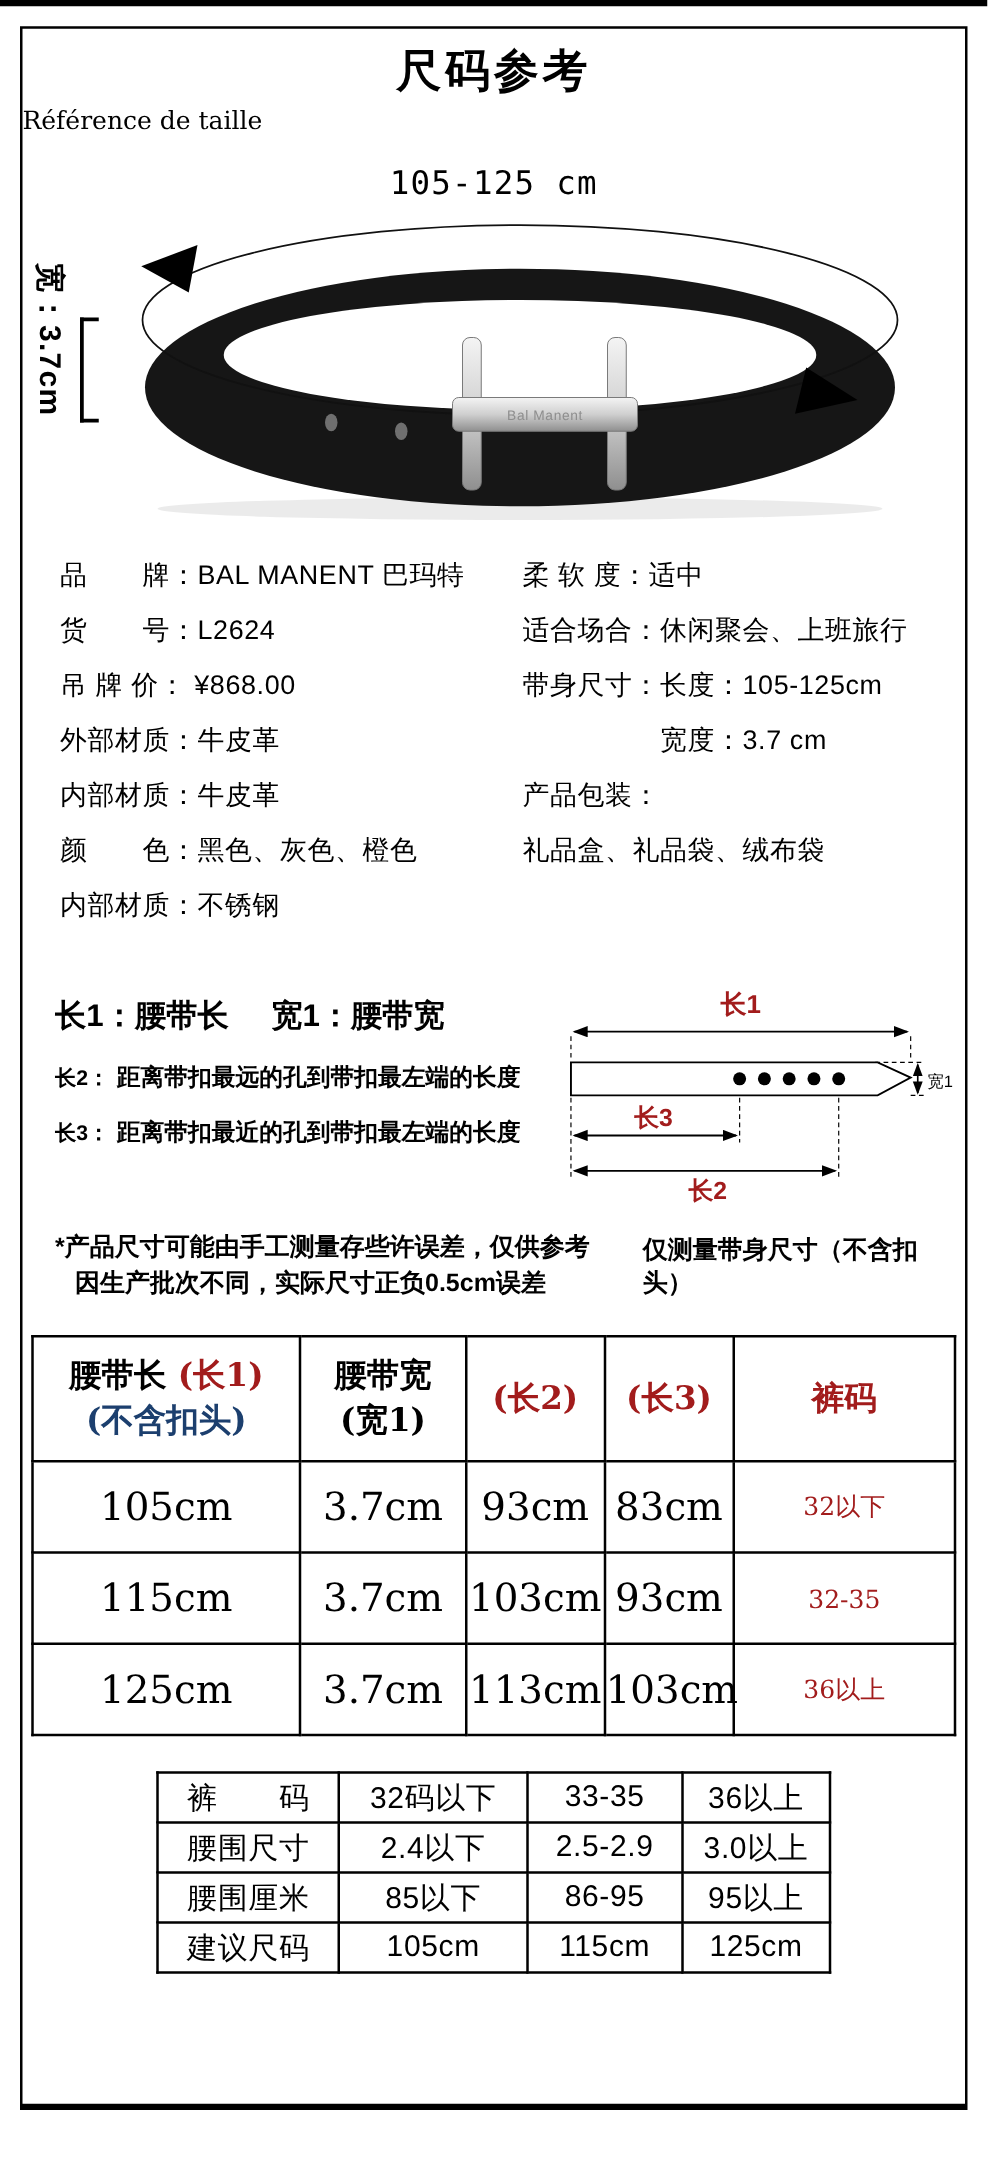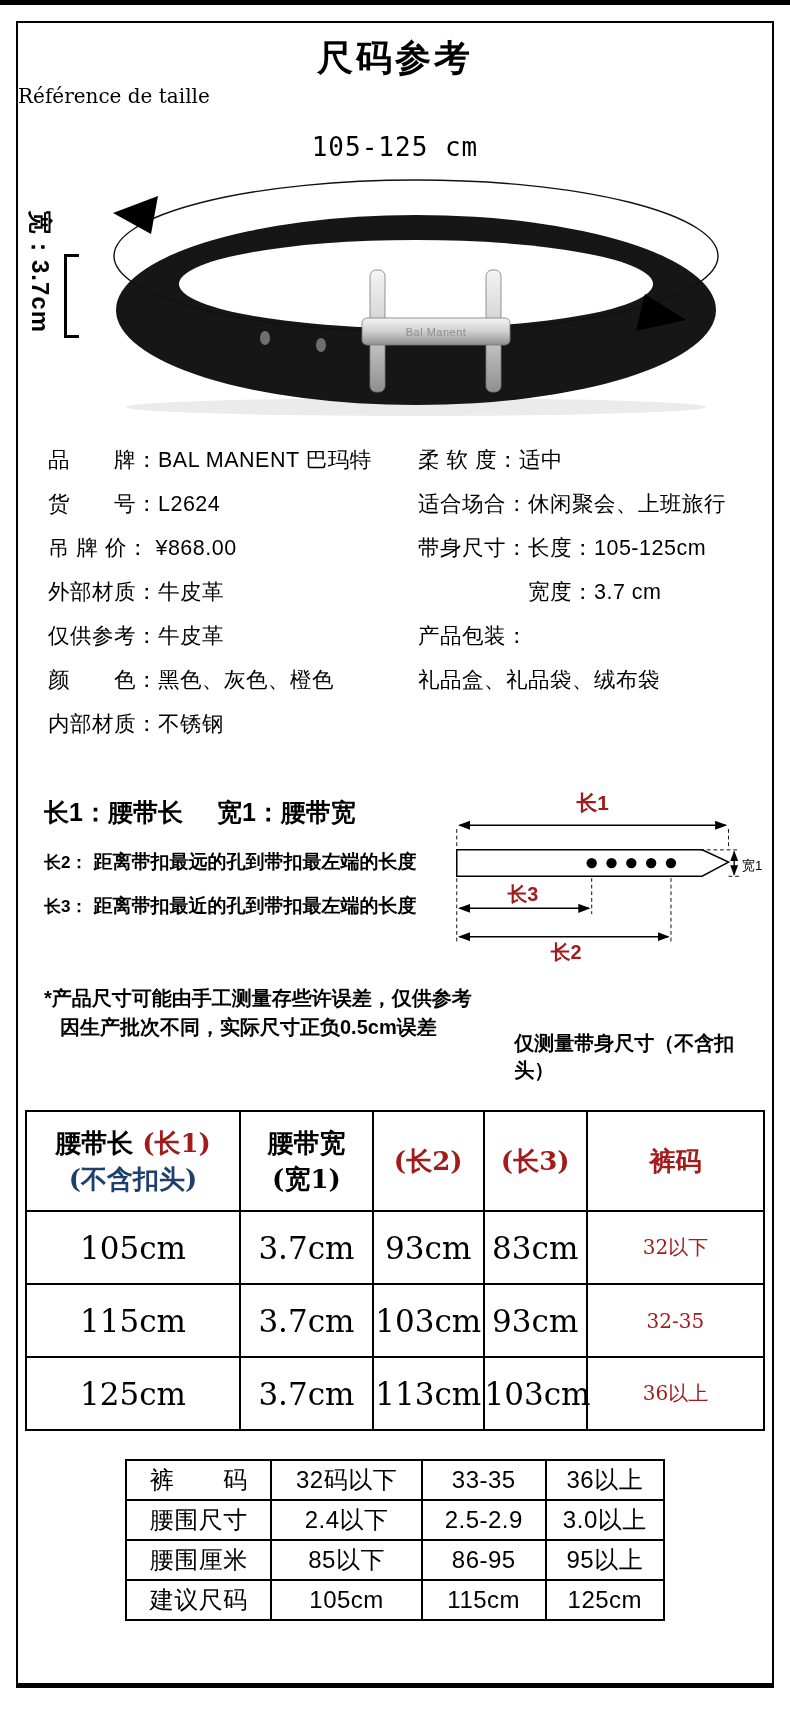--- a/index.html
+++ b/index.html
@@ -28,21 +28,21 @@
   .def-line1 { font-size:25px; font-weight:700; margin-bottom:20px; }
   .def-gap { margin-left:34px; }
   .def-line { margin-bottom:18px; white-space:nowrap; }
   .def-prefix { font-size:17px; font-weight:700; }
   .def-text { font-size:19px; font-weight:600; margin-left:6px; }
   .diagram { flex:0 0 auto; }
 
   .notes { display:flex; margin-top:12px; padding-left:26px; font-size:20px; font-weight:700; }
   .notes-left { width:432px; line-height:29px; }
   .notes-left .indent { padding-left:16px; }
-  .notes-right { margin-left:42px; padding-top:2px;margin-top:44px; }
+  .notes-right { margin-left:42px; padding-top:2px; }
 
   table { border-collapse:collapse; table-layout:fixed; }
   .sizes { width:calc(100% - 14px); margin:26px 7px 0; }
   .sizes td { border:2px solid #000; text-align:center; vertical-align:middle; }
   .sizes .head td { height:100px; font-family:"DejaVu Serif","Liberation Serif",serif; font-size:26px; font-weight:700; line-height:1.4; }
   .sizes .datarow td { height:73px; font-family:"DejaVu Serif","Liberation Serif",serif; font-size:31px; }
   .red { color:#a21c1c; }
   .blue { color:#1c3f6e; }
   .sizes .datarow td.red { font-size:20px;margin-left:24px; }
 
@@ -91,21 +91,21 @@
     <div class="belt-width-note">宽：3.7cm</div>
     <div class="belt-bracket"></div>
   </div>
 
   <div class="specs">
     <div class="spec-col">
       <div class="spec-line">品　　牌：BAL MANENT 巴玛特</div>
       <div class="spec-line">货　　号：L2624</div>
       <div class="spec-line">吊 牌 价： ¥868.00</div>
       <div class="spec-line">外部材质：牛皮革</div>
-      <div class="spec-line">仅供参考：牛皮革</div>
+      <div class="spec-line">内部材质：牛皮革</div>
       <div class="spec-line">颜　　色：黑色、灰色、橙色</div>
       <div class="spec-line">内部材质：不锈钢</div>
     </div>
     <div class="spec-col rightcol">
       <div class="spec-line">柔 软 度：适中</div>
       <div class="spec-line">适合场合：休闲聚会、上班旅行</div>
       <div class="spec-line">带身尺寸：长度：105-125cm</div>
       <div class="spec-line">　　　　　宽度：3.7 cm</div>
       <div class="spec-line">产品包装：</div>
       <div class="spec-line">礼品盒、礼品袋、绒布袋</div>

